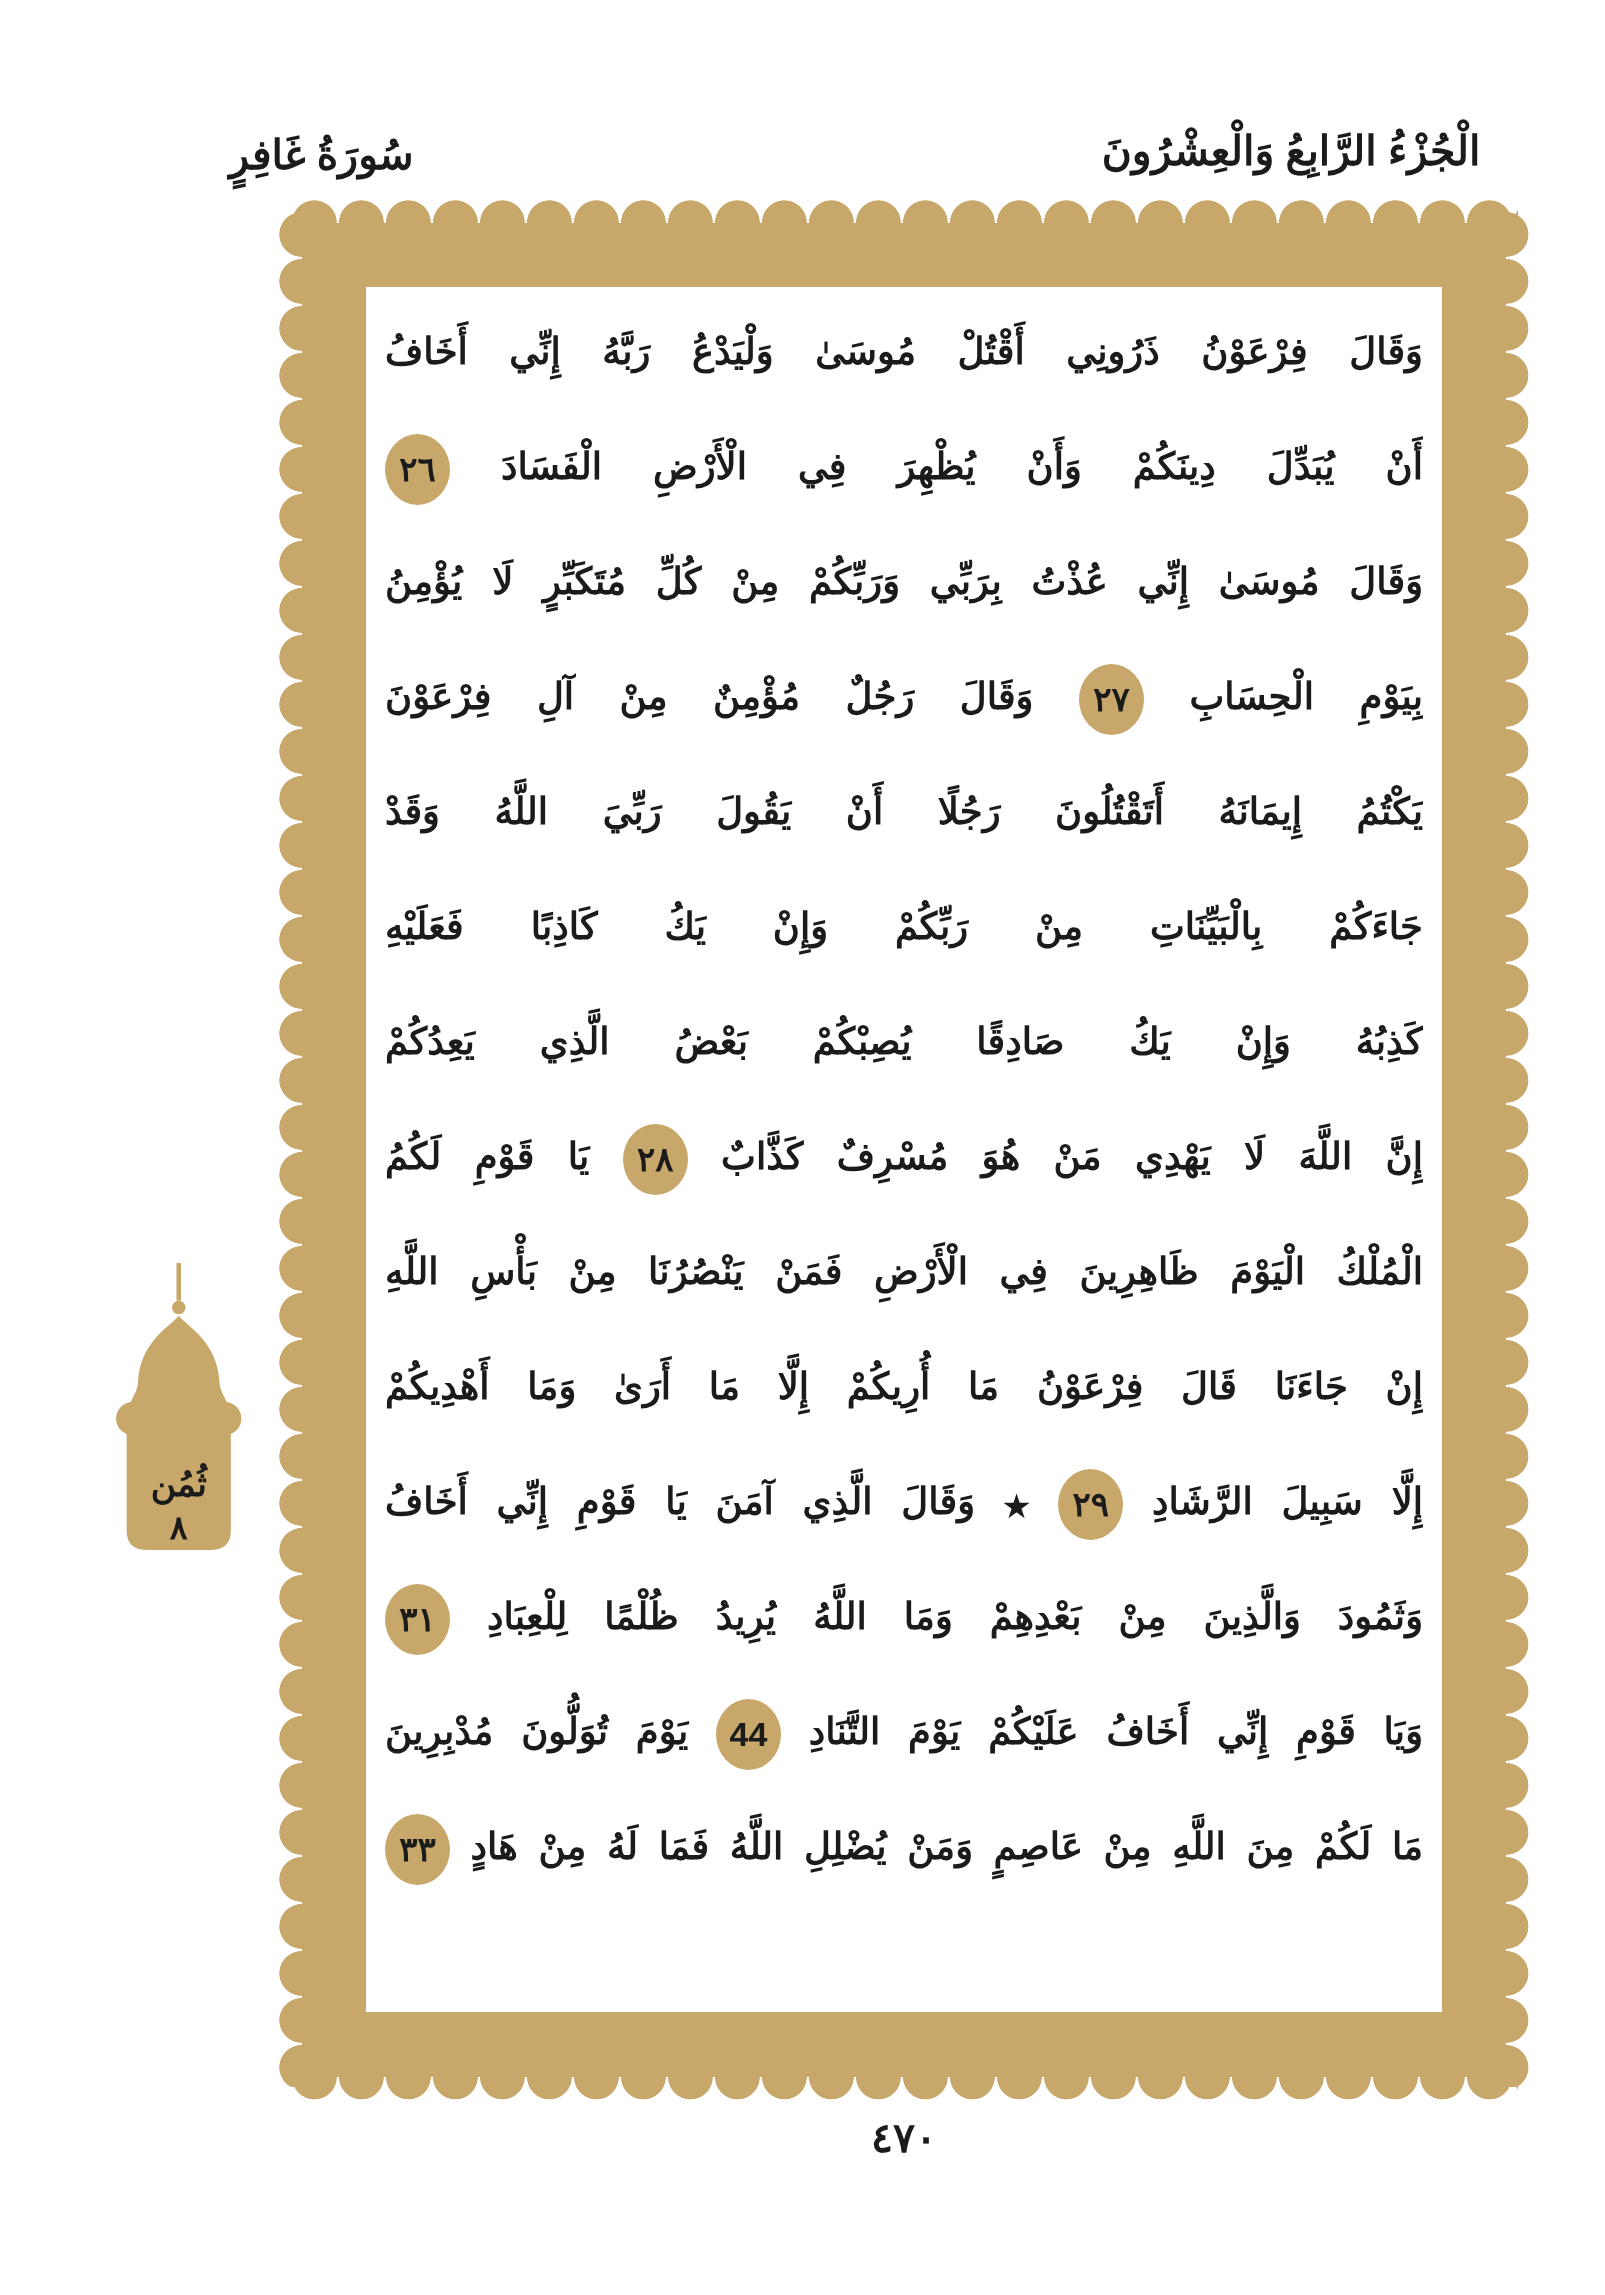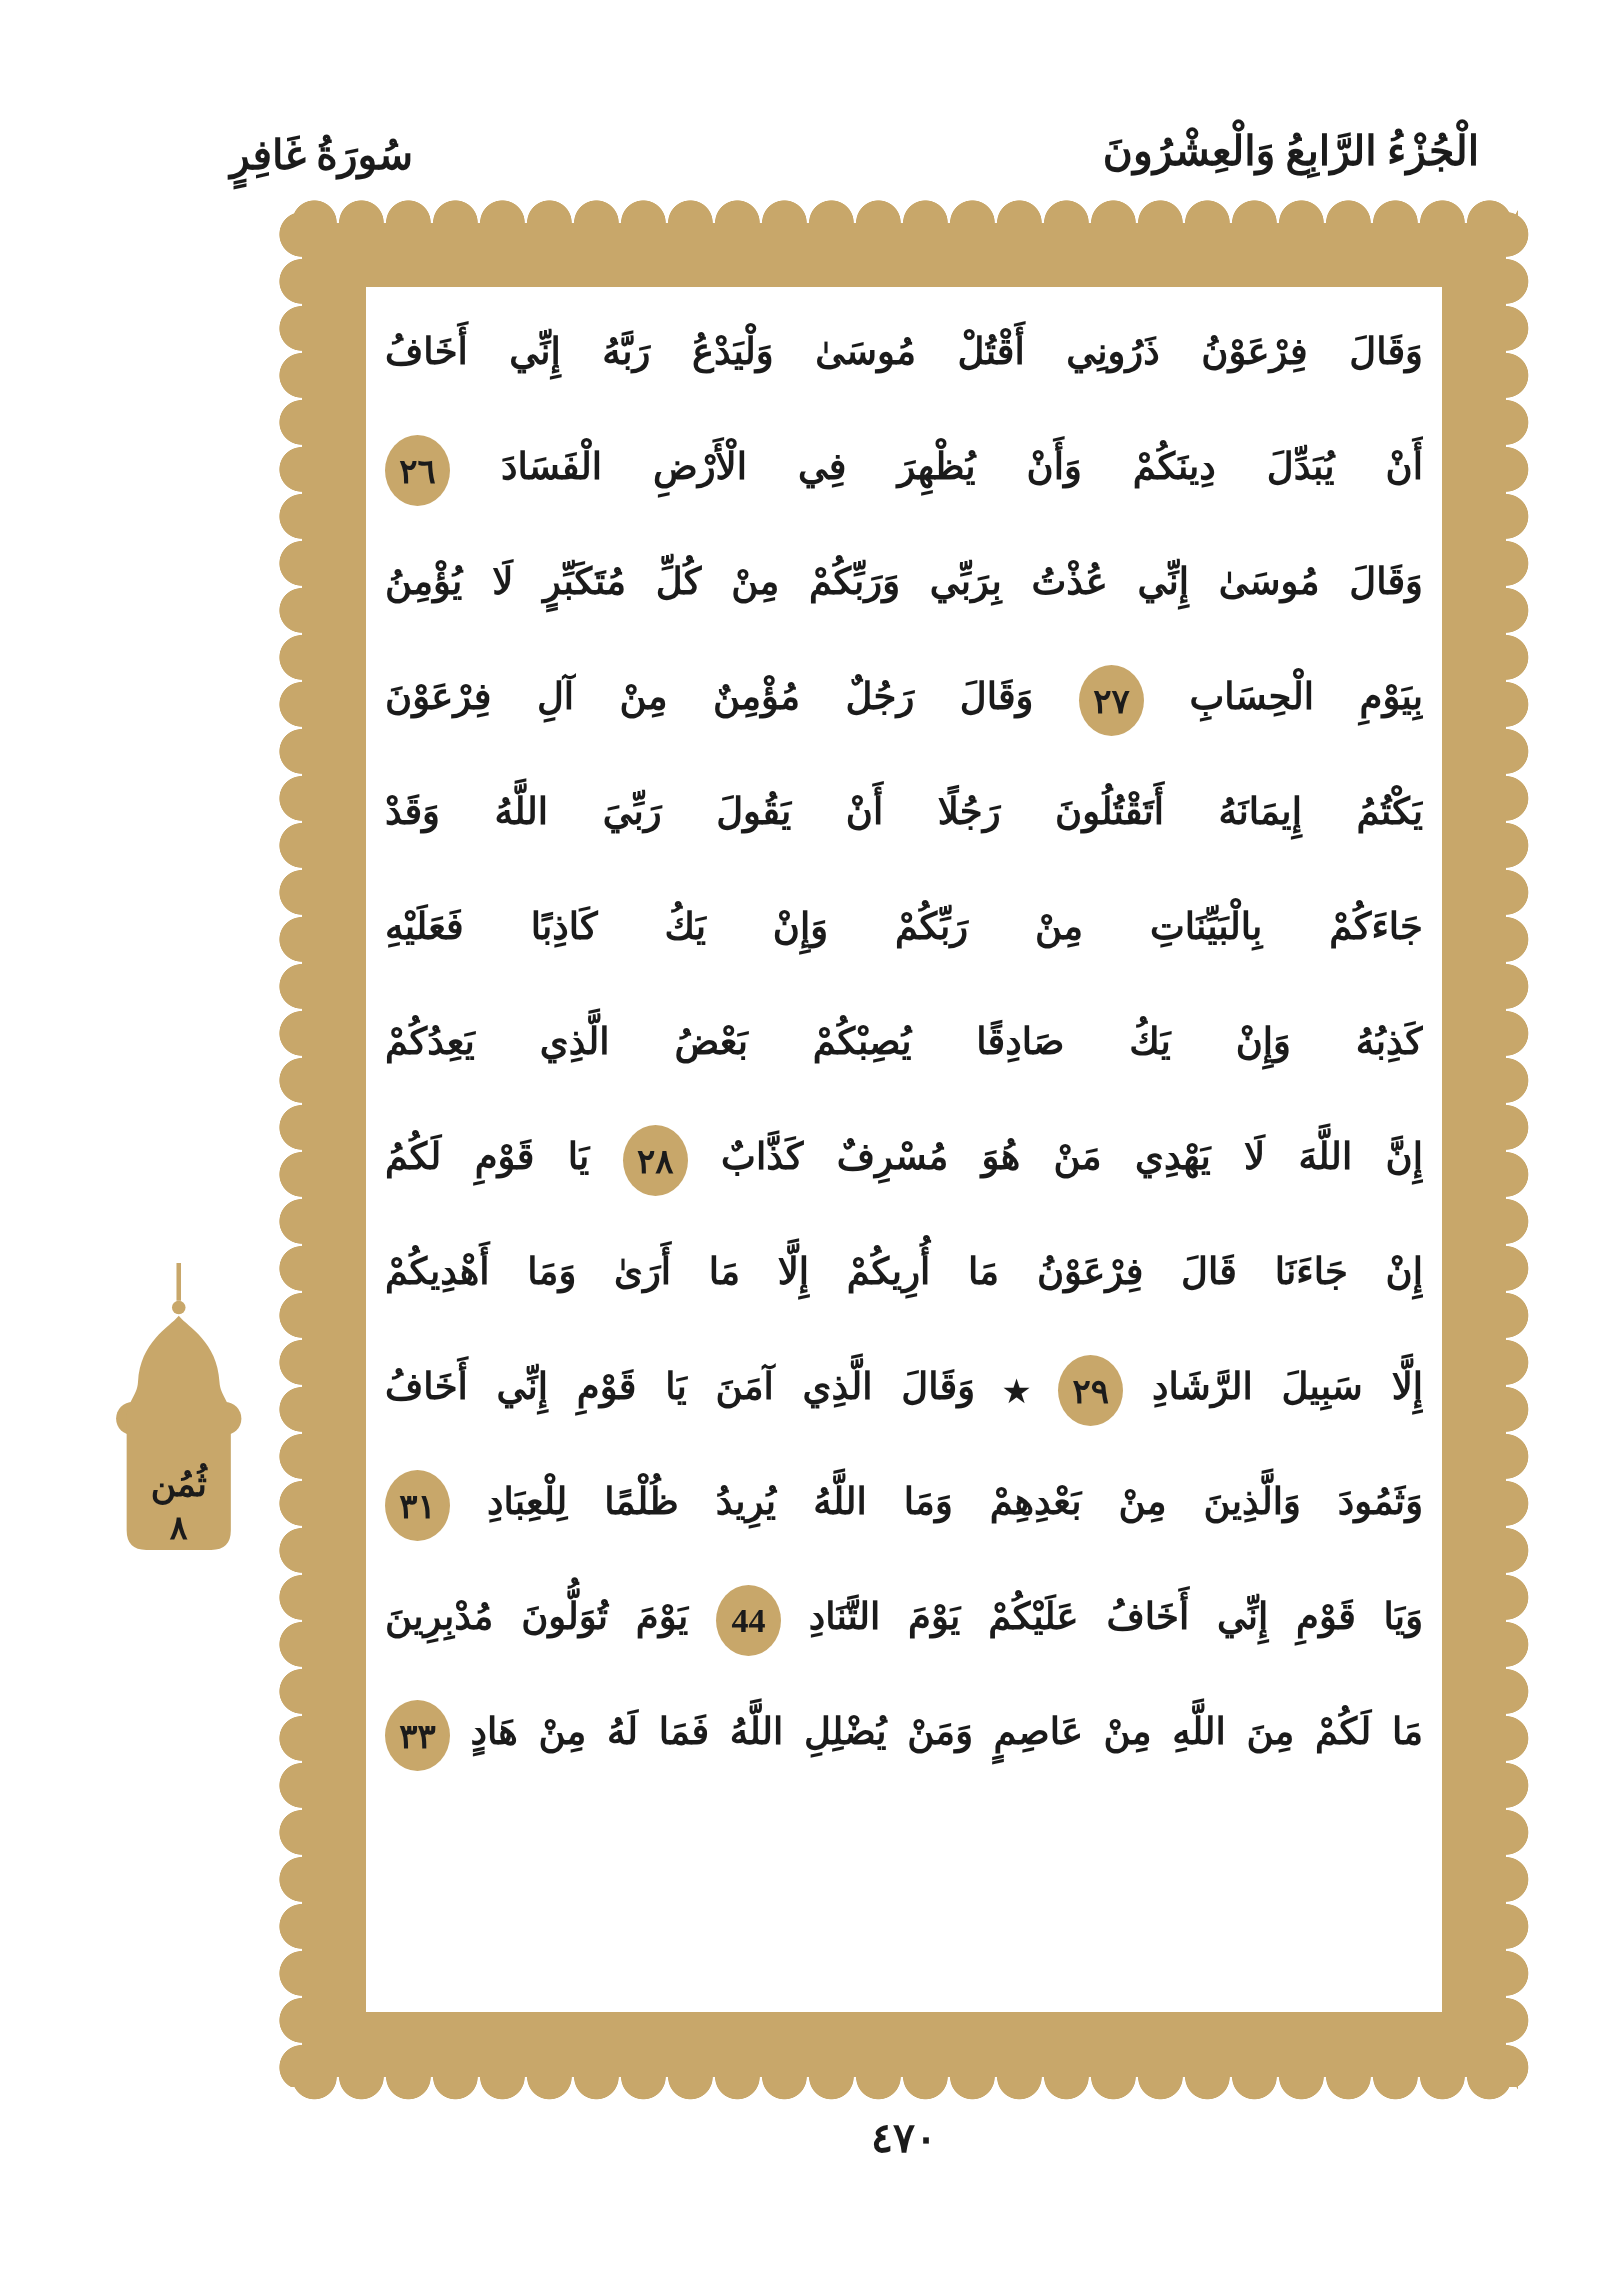--- a/index.html
+++ b/index.html
@@ -2,21 +2,21 @@
 <html lang="ar" style="font-size:12px"><head>
 <meta charset="utf-8">
 <style>
   :root{
     --tan:#C8A76A;
     --ink:#1b1b1b;
   }
   html,body{margin:0;padding:0;background:#ffffff;}
   .page{
     position:relative;width:1605px;height:2295px;background:#ffffff;overflow:hidden;
-    font-family:Liberation Serif, serif;color:var(--ink);
+    font-family:Liberation Sans, sans-serif;color:var(--ink);
   }
   
   .surah-header{
     position:absolute;left:193px;top:98px;width:257px;height:113px;
     display:flex;align-items:center;justify-content:center;
     font-size:41px;font-weight:700;direction:rtl;
   }
   .juz-header{
     position:absolute;left:1072px;top:94px;width:438px;height:113px;
     display:flex;align-items:center;justify-content:center;
@@ -79,20 +79,21 @@
   <div class="inner">
     <div>
         <div class="qline"><span>وَقَالَ فِرْعَوْنُ ذَرُونِي أَقْتُلْ مُوسَىٰ وَلْيَدْعُ رَبَّهُ إِنِّي أَخَافُ</span></div>
         <div class="qline"><span>أَنْ يُبَدِّلَ دِينَكُمْ وَأَنْ يُظْهِرَ فِي الْأَرْضِ الْفَسَادَ</span> <span class="vmark">٢٦</span></div>
         <div class="qline"><span>وَقَالَ مُوسَىٰ إِنِّي عُذْتُ بِرَبِّي وَرَبِّكُمْ مِنْ كُلِّ مُتَكَبِّرٍ لَا يُؤْمِنُ</span></div>
         <div class="qline"><span>بِيَوْمِ الْحِسَابِ</span> <span class="vmark">٢٧</span> <span>وَقَالَ رَجُلٌ مُؤْمِنٌ مِنْ آلِ فِرْعَوْنَ</span></div>
         <div class="qline"><span>يَكْتُمُ إِيمَانَهُ أَتَقْتُلُونَ رَجُلًا أَنْ يَقُولَ رَبِّيَ اللَّهُ وَقَدْ</span></div>
         <div class="qline"><span>جَاءَكُمْ بِالْبَيِّنَاتِ مِنْ رَبِّكُمْ وَإِنْ يَكُ كَاذِبًا فَعَلَيْهِ</span></div>
         <div class="qline"><span>كَذِبُهُ وَإِنْ يَكُ صَادِقًا يُصِبْكُمْ بَعْضُ الَّذِي يَعِدُكُمْ</span></div>
         <div class="qline"><span>إِنَّ اللَّهَ لَا يَهْدِي مَنْ هُوَ مُسْرِفٌ كَذَّابٌ</span> <span class="vmark">٢٨</span> <span>يَا قَوْمِ لَكُمُ</span></div>
+        <div class="qline"><span>الْمُلْكُ الْيَوْمَ ظَاهِرِينَ فِي الْأَرْضِ فَمَنْ يَنْصُرُنَا مِنْ بَأْسِ اللَّهِ</span></div>
         <div class="qline"><span>إِنْ جَاءَنَا قَالَ فِرْعَوْنُ مَا أُرِيكُمْ إِلَّا مَا أَرَىٰ وَمَا أَهْدِيكُمْ</span></div>
         <div class="qline"><span>إِلَّا سَبِيلَ الرَّشَادِ</span> <span class="vmark">٢٩</span> <span class="rub">٭</span> <span>وَقَالَ الَّذِي آمَنَ يَا قَوْمِ إِنِّي أَخَافُ</span></div>
         <div class="qline"><span>وَثَمُودَ وَالَّذِينَ مِنْ بَعْدِهِمْ وَمَا اللَّهُ يُرِيدُ ظُلْمًا لِلْعِبَادِ</span> <span class="vmark">٣١</span></div>
         <div class="qline"><span>وَيَا قَوْمِ إِنِّي أَخَافُ عَلَيْكُمْ يَوْمَ التَّنَادِ</span> <span class="vmark">44</span> <span>يَوْمَ تُوَلُّونَ مُدْبِرِينَ</span></div>
         <div class="qline"><span>مَا لَكُمْ مِنَ اللَّهِ مِنْ عَاصِمٍ وَمَنْ يُضْلِلِ اللَّهُ فَمَا لَهُ مِنْ هَادٍ</span> <span class="vmark">٣٣</span></div>
       </div>
   </div>
 
   <svg class="thumn" viewBox="0 0 200 404">
     <rect x="96" y="0" width="6" height="50" fill="#C8A76A"></rect>

